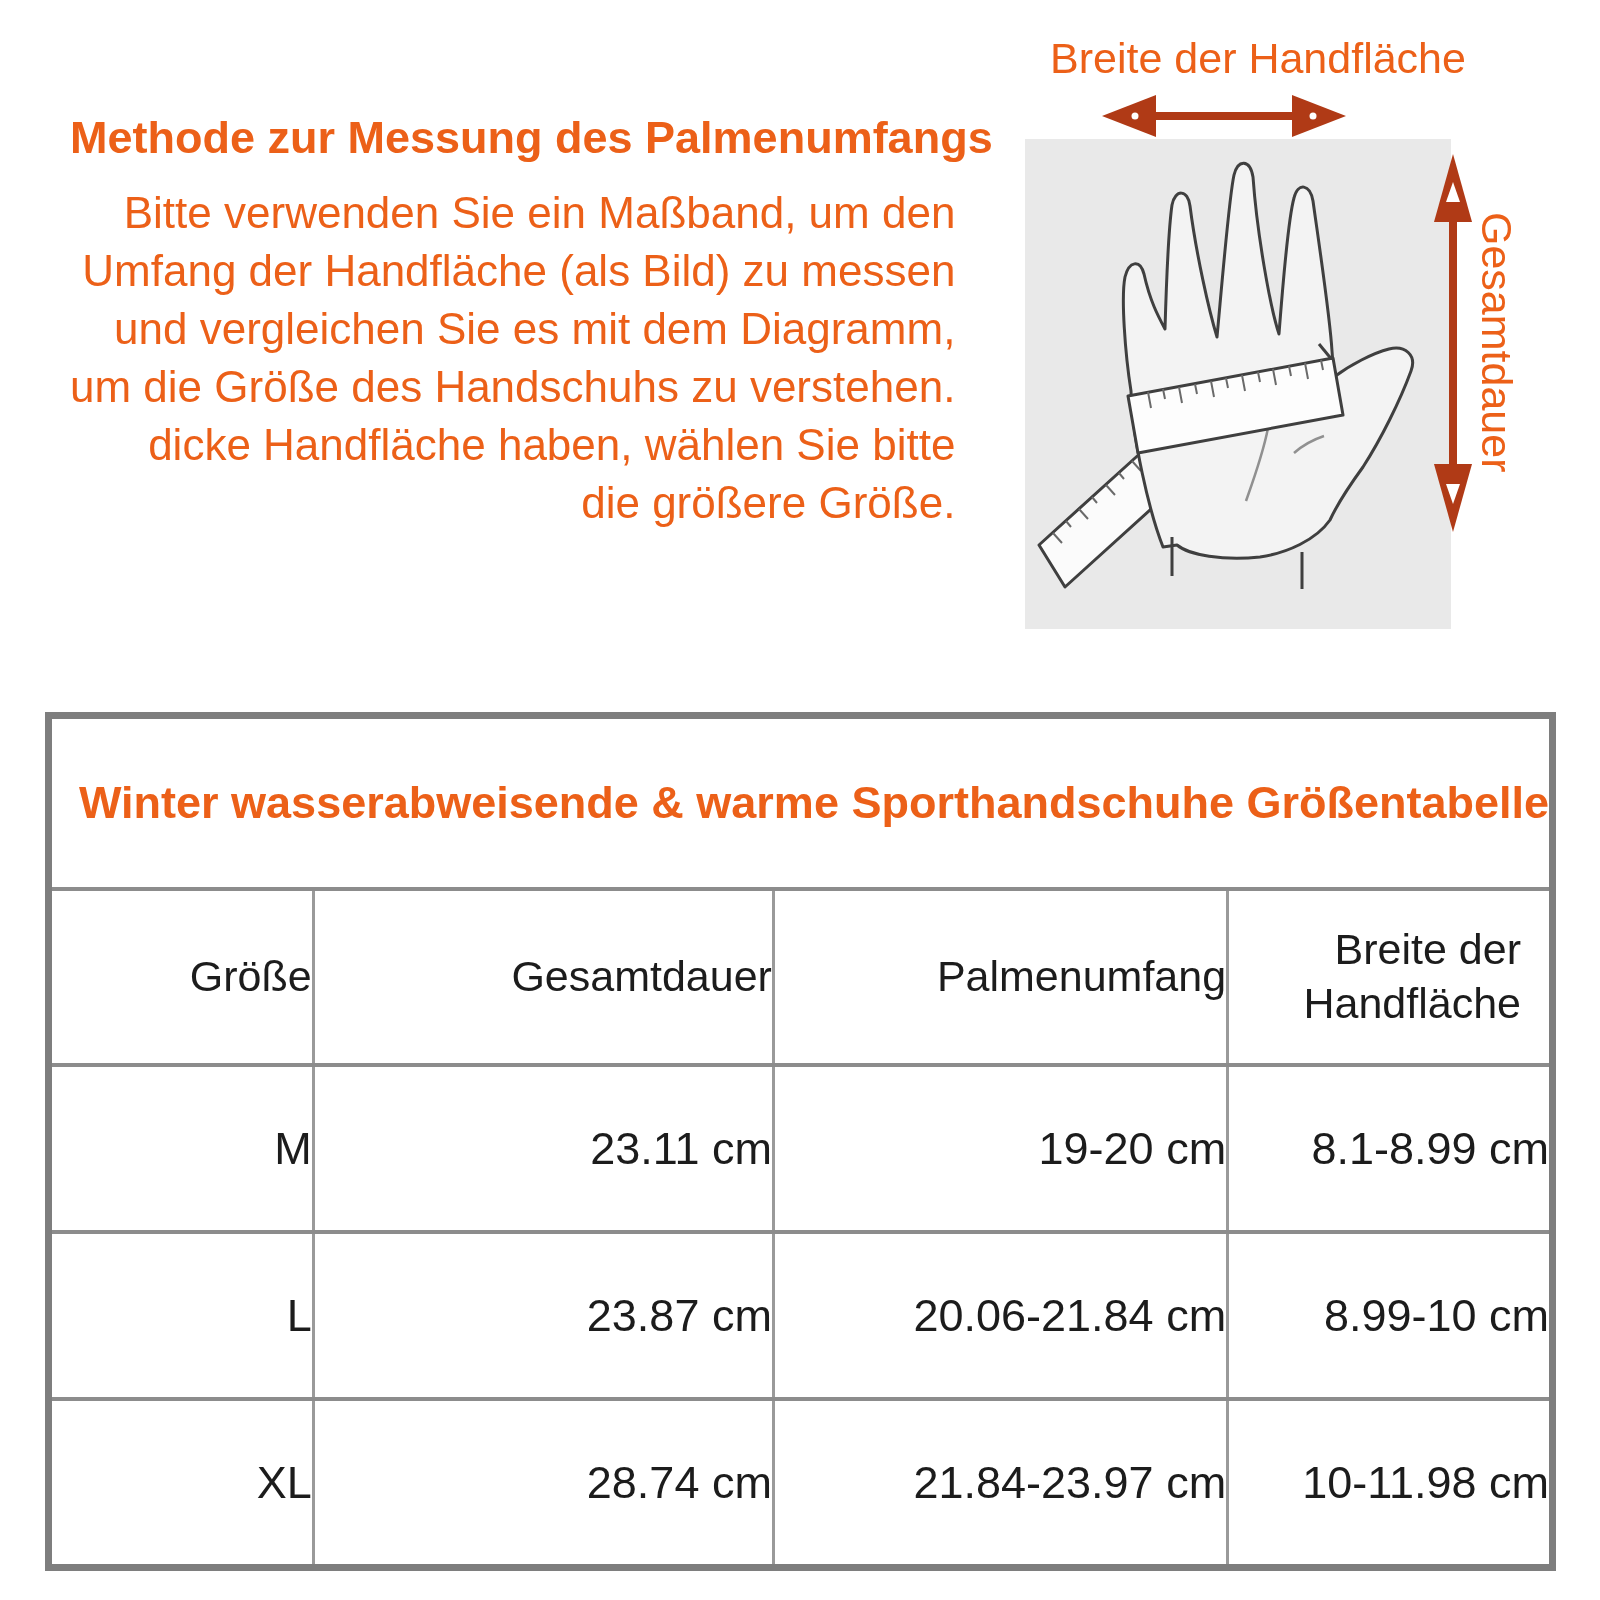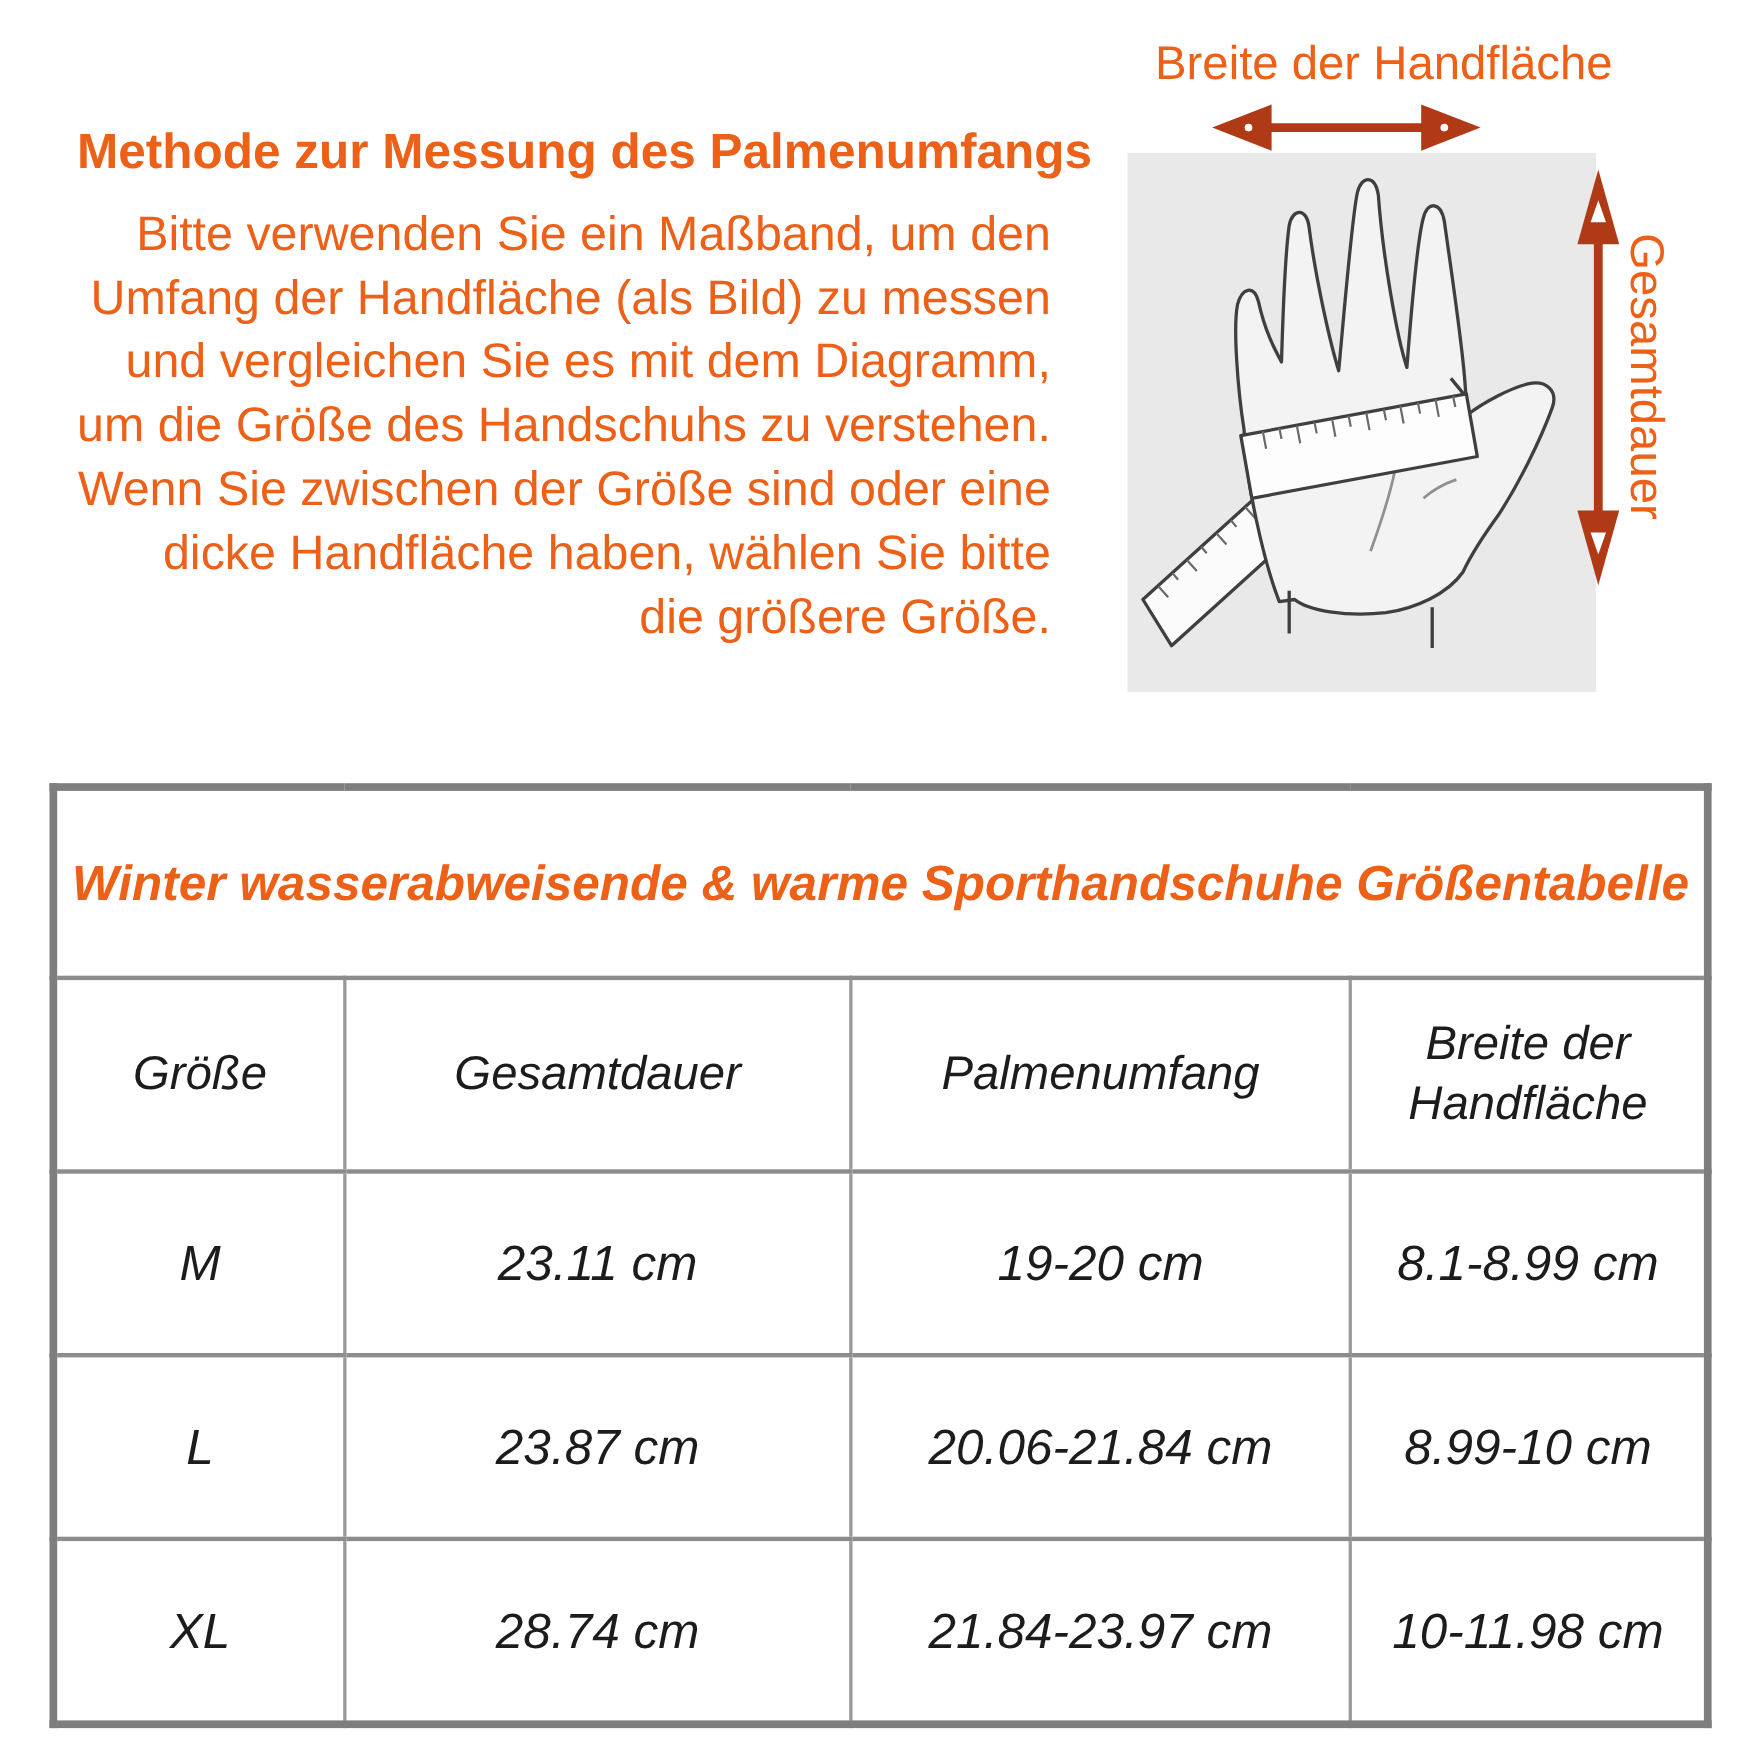--- a/index.html
+++ b/index.html
@@ -32,21 +32,21 @@
     position:absolute;left:1521px;top:212px;
     font-size:43px;color:#ec6018;white-space:nowrap;
     transform:rotate(90deg);transform-origin:0 0;
   }
   
   .size-table{
     position:absolute;left:45px;top:712px;width:1511px;height:843px;
     border:7px solid #7e7e7e;border-collapse:collapse;table-layout:fixed;
     color:#1c1c1c;
   }
-  .size-table td{text-align:center;vertical-align:middle;padding:0;font-style:italic;}
+  .size-table td{text-align:right;vertical-align:middle;padding:0;}
   .tbl-title-cell{
     height:168px;font-size:45px;font-weight:bold;color:#ec6018;
     border-bottom:4px solid #8c8c8c;
   }
   .tbl-head td{
     height:172px;font-size:43px;line-height:1.25;
     border-bottom:4px solid #8c8c8c;border-right:3px solid #9a9a9a;
   }
   .tbl-head td:last-child{border-right:none;padding:0 28px;}
   .tbl-row td{
@@ -61,21 +61,20 @@
 
 <div class="canvas">
 
   <div class="instr-heading">Methode zur Messung des Palmenumfangs</div>
 
   <div class="instr-body">
     <span class="instr-line">Bitte verwenden Sie ein Maßband, um den</span>
     <span class="instr-line">Umfang der Handfläche (als Bild) zu messen</span>
     <span class="instr-line">und vergleichen Sie es mit dem Diagramm,</span>
     <span class="instr-line">um die Größe des Handschuhs zu verstehen.</span>
-    <span class="instr-line">Wenn Sie zwischen der Größe sind oder eine</span>
     <span class="instr-line">dicke Handfläche haben, wählen Sie bitte</span>
     <span class="instr-line">die größere Größe.</span>
   </div>
 
   <div class="width-label">Breite der Handfläche</div>
 
   <svg class="harrow" width="250" height="48" viewBox="0 0 250 48">
     <line x1="48" y1="24" x2="202" y2="24" stroke="#b03a16" stroke-width="8"></line>
     <polygon points="3,24 57,3 57,45" fill="#b03a16"></polygon>
     <polygon points="247,24 193,3 193,45" fill="#b03a16"></polygon>

